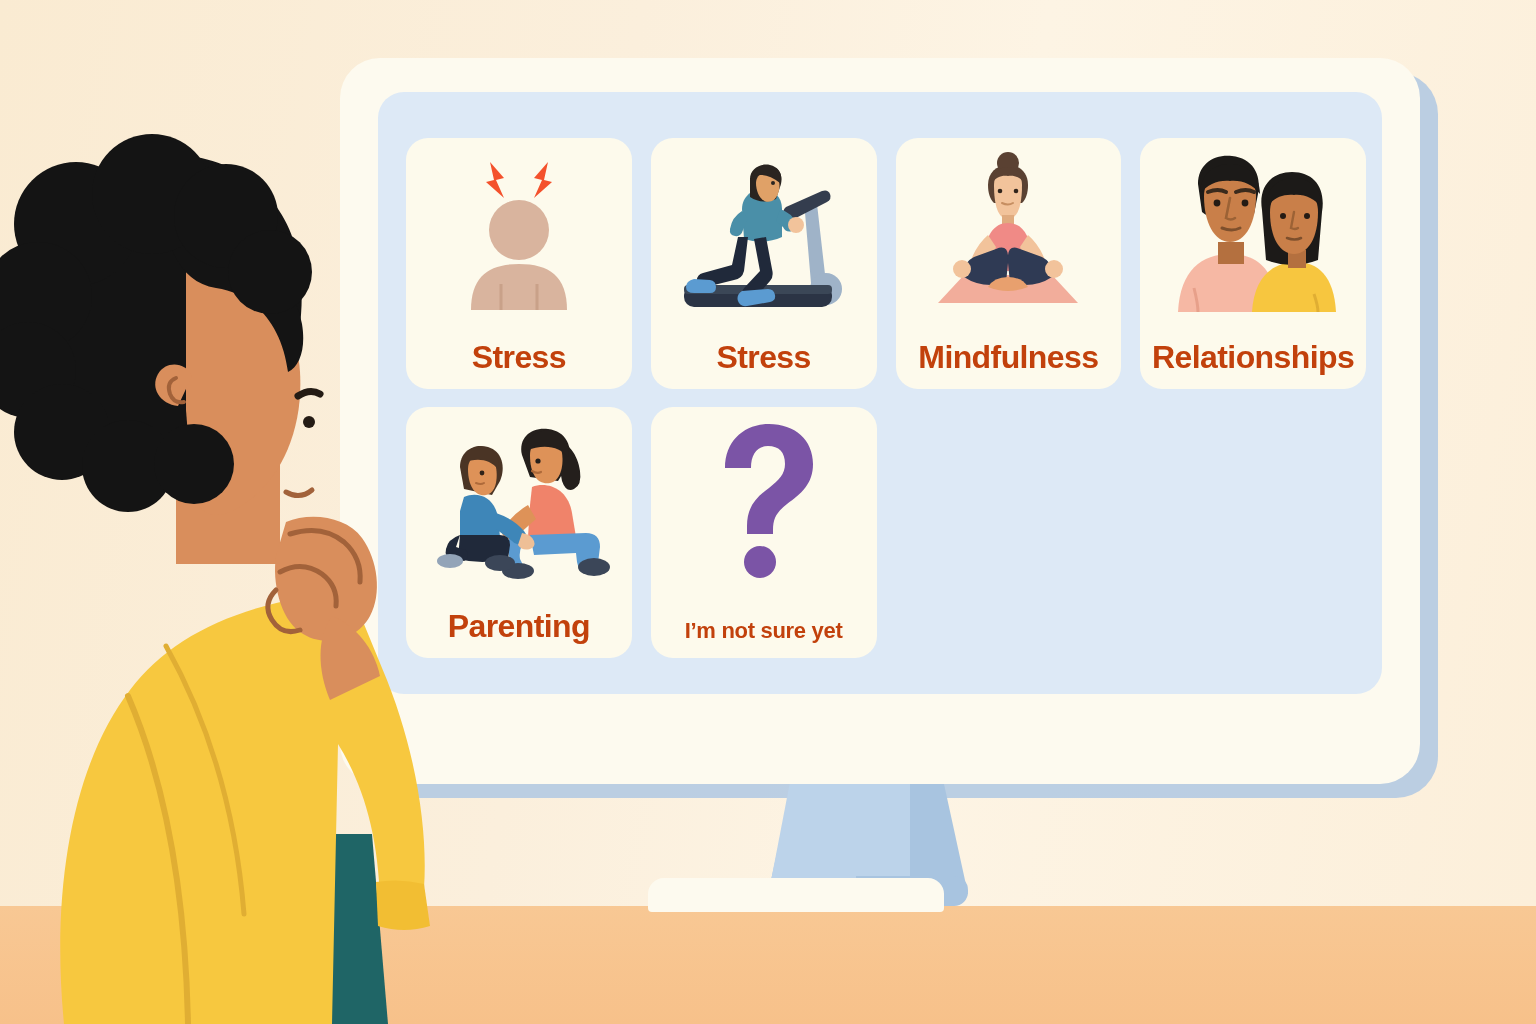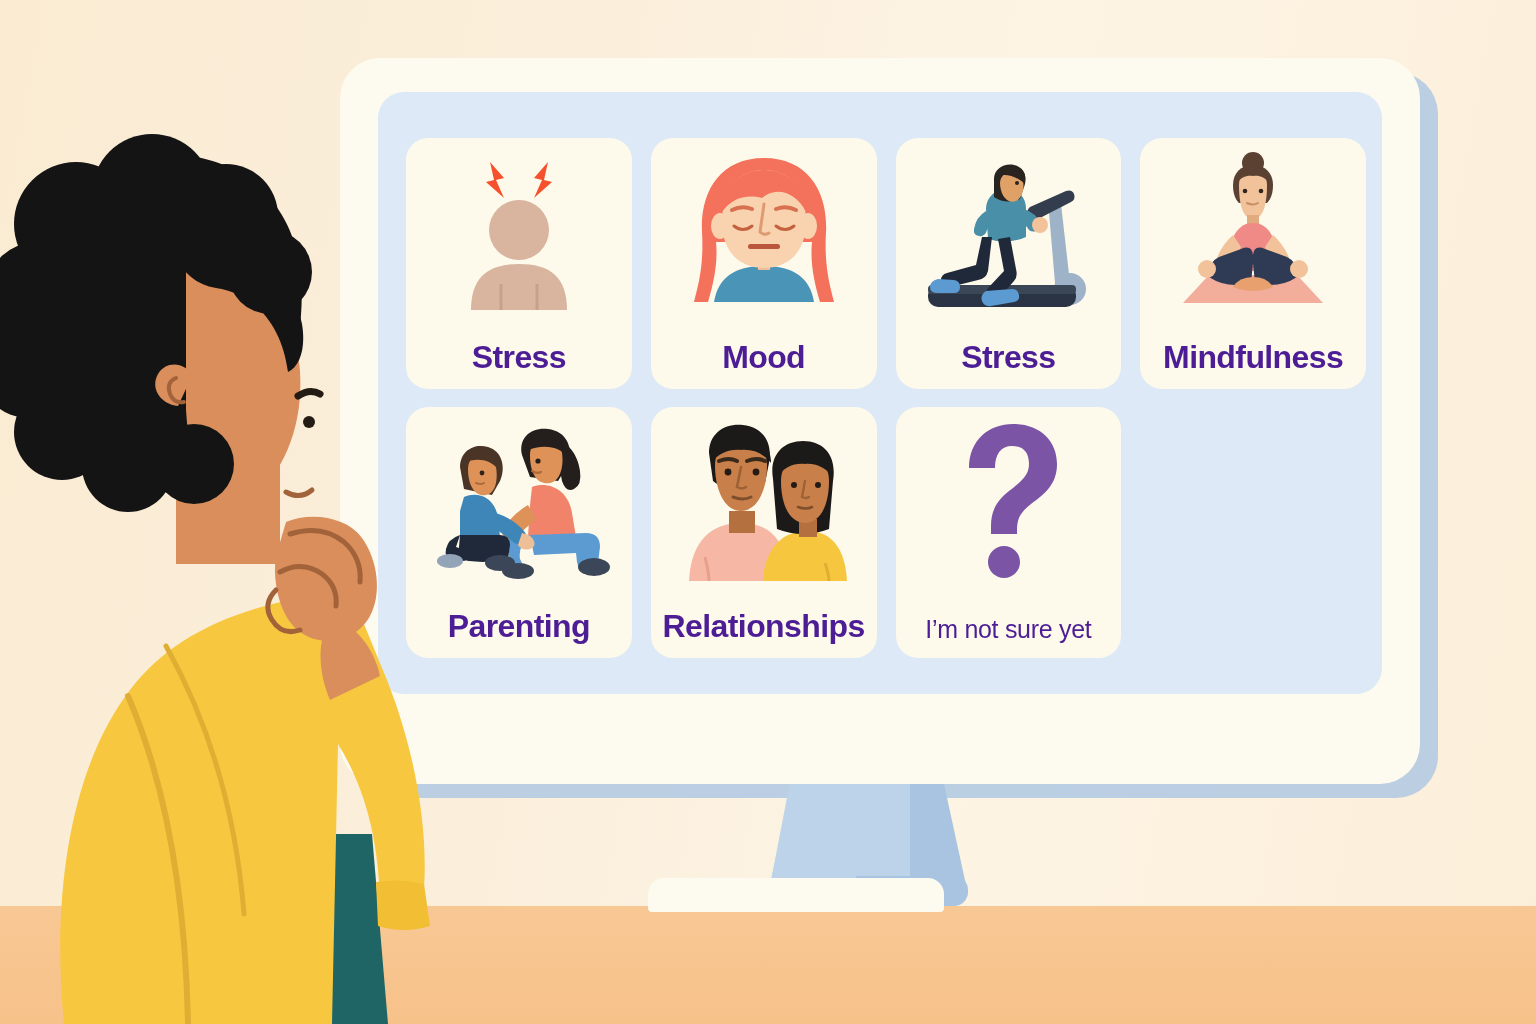--- a/index.html
+++ b/index.html
@@ -72,25 +72,25 @@
     padding-bottom: 16px;
     overflow: hidden;
   }
   .card-art {
     position: absolute; left: 0; right: 0; top: 8px;
     height: 172px;
     display: flex; align-items: center; justify-content: center;
   }
   .card-art svg { display: block; }
   .card-label {
-    font-size: 32px; font-weight: 700; color: #4c1d95;
+    font-size: 32px; font-weight: 700; color: #c2410c;
     letter-spacing: -0.6px; line-height: 1; text-align: center;
     white-space: nowrap;
   }
-  .card-label.sm { font-size: 25px; font-weight: 400; letter-spacing: -0.3px; }
+  .card-label.sm { font-size: 22px; font-weight: 700; letter-spacing: -0.3px; }
 
   
   .person { position: absolute; left: -20px; top: 120px; width: 520px; height: 904px; }
 </style>
 </head>
 <body>
 
 <div id="scene">
 
   <div class="wall"></div>
@@ -110,40 +110,20 @@
           <circle cx="75" cy="78" r="30" fill="#D9B49E"></circle>
           <path d="M27 158 C27 124 45 112 75 112 C105 112 123 124 123 158 Z" fill="#D9B49E"></path>
           <path d="M57 158 L57 132" stroke="#C9A189" stroke-width="3" fill="none"></path>
           <path d="M93 158 L93 132" stroke="#C9A189" stroke-width="3" fill="none"></path>
         </svg>
       </div>
       <div class="card-label">Stress</div>
     </div>
 
 
-    <div class="card">
-      <div class="card-art">
-        <svg width="160" height="164" viewBox="0 0 160 164">
-          <path d="M80 8 C36 8 16 42 18 82 C20 116 14 136 10 152 L24 152 C30 132 34 112 32 92 L128 92 C126 112 130 132 136 152 L150 152 C146 136 140 116 142 82 C144 42 124 8 80 8 Z" fill="#F4715C"></path>
-          <path d="M30 152 C34 128 50 116 80 116 C110 116 126 128 130 152 Z" fill="#4A94B8"></path>
-          <path d="M74 104 h12 v16 h-12 Z" fill="#EEBF96"></path>
-          <ellipse cx="36" cy="76" rx="9" ry="13" fill="#F9D3AF"></ellipse>
-          <ellipse cx="124" cy="76" rx="9" ry="13" fill="#F9D3AF"></ellipse>
-          <path d="M80 20 C50 20 38 44 38 72 C38 100 54 118 80 118 C106 118 122 100 122 72 C122 44 110 20 80 20 Z" fill="#F9D3AF"></path>
-          <path d="M80 20 C54 20 40 38 38 62 C48 48 62 44 78 48 C92 36 112 42 122 62 C120 38 106 20 80 20 Z" fill="#F4715C"></path>
-          <path d="M48 60 q10 -5 20 -1" stroke="#D8714F" stroke-width="4" fill="none" stroke-linecap="round"></path>
-          <path d="M92 59 q10 -4 20 1" stroke="#D8714F" stroke-width="4" fill="none" stroke-linecap="round"></path>
-          <path d="M50 76 q9 7 18 0" stroke="#C4623E" stroke-width="3" fill="none" stroke-linecap="round"></path>
-          <path d="M92 76 q9 7 18 0" stroke="#C4623E" stroke-width="3" fill="none" stroke-linecap="round"></path>
-          <path d="M80 54 L76 82 q4 4 9 1" stroke="#DE9A72" stroke-width="3" fill="none" stroke-linecap="round"></path>
-          <rect x="64" y="94" width="32" height="5" rx="2.5" fill="#B9563C"></rect>
-        </svg>
-      </div>
-      <div class="card-label">Mood</div>
-    </div>
 
     <div class="card">
       <div class="card-art">
         <svg width="176" height="162" viewBox="0 0 176 162">
           <path d="M96 108 L108 46 q4 -8 12 -3 l34 18 q8 5 4 13" fill="none" stroke="#9FB3C8" stroke-width="0"></path>
           <path d="M140 44 L150 132 q2 8 -6 8 q-8 0 -9 -8 L128 50 Z" fill="#9FB3C8"></path>
           <path d="M110 56 L146 40 q6 -2 8 3 q2 5 -3 8 L118 68 q-8 3 -10 -3 q-2 -6 2 -9 Z" fill="#343D4E"></path>
           <circle cx="150" cy="138" r="16" fill="#9FB3C8"></circle>
           <rect x="8" y="134" width="148" height="22" rx="10" fill="#2B3445"></rect>
           <rect x="8" y="134" width="148" height="9" rx="4" fill="#3B4757"></rect>
@@ -180,20 +160,50 @@
           <path d="M68 86 q-14 12 -20 34 q-2 8 6 10 q8 2 11 -6 L76 98 Z" fill="#F2C39B"></path>
           <path d="M108 86 q14 12 20 34 q2 8 -6 10 q-8 2 -11 -6 L100 98 Z" fill="#F2C39B"></path>
           <path d="M44 128 q-2 -14 10 -20 L76 100 q14 -6 12 14 L86 134 q-24 6 -42 -6 Z" fill="#2F3A54"></path>
           <path d="M132 128 q2 -14 -10 -20 L100 100 q-14 -6 -12 14 L90 134 q24 6 42 -6 Z" fill="#2F3A54"></path>
           <path d="M68 138 q20 8 40 0 q-6 -10 -20 -10 q-14 0 -20 10 Z" fill="#E8A06E"></path>
           <circle cx="42" cy="120" r="9" fill="#F2C39B"></circle>
           <circle cx="134" cy="120" r="9" fill="#F2C39B"></circle>
         </svg>
       </div>
       <div class="card-label">Mindfulness</div>
+    </div>
+
+    <div class="card">
+      <div class="card-art">
+        <svg width="178" height="164" viewBox="0 0 178 164">
+          <path d="M14 162 C16 120 38 104 66 104 C94 104 112 120 114 162 Z" fill="#F6B8A4"></path>
+          <path d="M88 162 C90 126 110 112 132 112 C154 112 170 126 172 162 Z" fill="#F7C63F"></path>
+          <path d="M54 92 h26 v22 h-26 Z" fill="#B4703F"></path>
+          <path d="M34 34 C34 14 50 4 68 6 C88 8 98 24 94 44 L90 64 C74 74 50 72 38 62 Z" fill="#1C1A18"></path>
+          <path d="M40 46 C40 72 50 92 66 92 C82 92 92 72 92 46 C92 30 80 22 66 22 C52 22 40 30 40 46 Z" fill="#C97F49"></path>
+          <path d="M36 44 C36 24 50 14 66 14 C82 14 96 24 96 44 C88 34 78 30 66 31 C54 30 44 34 36 44 Z" fill="#1C1A18"></path>
+          <path d="M44 42 q10 -4 18 0" stroke="#3A2A1C" stroke-width="4" fill="none" stroke-linecap="round"></path>
+          <path d="M72 42 q10 -4 18 0" stroke="#3A2A1C" stroke-width="4" fill="none" stroke-linecap="round"></path>
+          <circle cx="53" cy="53" r="3.4" fill="#241B14"></circle>
+          <circle cx="81" cy="53" r="3.4" fill="#241B14"></circle>
+          <path d="M66 48 L62 68 q5 3 9 0" stroke="#9C6235" stroke-width="2.6" fill="none" stroke-linecap="round"></path>
+          <path d="M58 78 q10 4 18 0" stroke="#7E4F2C" stroke-width="3" fill="none" stroke-linecap="round"></path>
+          <path d="M98 60 C94 36 108 22 128 22 C150 22 162 38 158 62 L154 110 q-26 10 -52 0 Z" fill="#1C1A18"></path>
+          <path d="M124 100 h18 v18 h-18 Z" fill="#B4703F"></path>
+          <path d="M106 62 C106 88 116 104 130 104 C144 104 154 88 154 62 C154 46 144 38 130 38 C116 38 106 46 106 62 Z" fill="#C97F49"></path>
+          <path d="M102 58 C102 38 114 28 130 28 C146 28 158 38 158 58 C150 48 140 44 130 45 C118 44 110 48 102 58 Z" fill="#1C1A18"></path>
+          <circle cx="119" cy="66" r="3" fill="#241B14"></circle>
+          <circle cx="143" cy="66" r="3" fill="#241B14"></circle>
+          <path d="M130 62 L127 78 q4 2 7 0" stroke="#9C6235" stroke-width="2.4" fill="none" stroke-linecap="round"></path>
+          <path d="M123 88 q8 3 14 0" stroke="#7E4F2C" stroke-width="2.6" fill="none" stroke-linecap="round"></path>
+          <path d="M30 138 q4 16 4 24" stroke="#E7A08A" stroke-width="3" fill="none"></path>
+          <path d="M150 144 q4 12 4 18" stroke="#E0AE33" stroke-width="3" fill="none"></path>
+        </svg>
+      </div>
+      <div class="card-label">Relationships</div>
     </div>
 
     <div class="card">
       <div class="card-art">
         <svg width="186" height="160" viewBox="0 0 186 160">
           <path d="M96 34 C92 16 106 6 122 8 C140 10 148 26 142 44 L132 60 L104 56 Z" fill="#241F1C"></path>
           <path d="M128 18 C142 20 152 34 154 50 q2 14 -6 18 q-8 4 -12 -8 L132 38 Z" fill="#241F1C"></path>
           <path d="M104 34 C104 54 112 64 124 62 C134 60 138 46 136 32 C134 20 122 16 112 20 C106 23 104 28 104 34 Z" fill="#DE9258"></path>
           <path d="M100 30 C100 16 112 8 124 10 C138 12 144 24 142 36 C134 26 118 22 100 30 Z" fill="#241F1C"></path>
           <circle cx="112" cy="40" r="2.6" fill="#241F1C"></circle>
@@ -216,50 +226,20 @@
           <path d="M34 114 q-12 4 -14 14 q-2 8 6 10 L36 140 q6 0 6 -6 q0 -6 -6 -6 L30 126 Z" fill="#20293A"></path>
           <ellipse cx="24" cy="140" rx="13" ry="7" fill="#93A4B8"></ellipse>
           <ellipse cx="74" cy="142" rx="15" ry="8" fill="#3B4658"></ellipse>
         </svg>
       </div>
       <div class="card-label">Parenting</div>
     </div>
 
     <div class="card">
       <div class="card-art">
-        <svg width="178" height="164" viewBox="0 0 178 164">
-          <path d="M14 162 C16 120 38 104 66 104 C94 104 112 120 114 162 Z" fill="#F6B8A4"></path>
-          <path d="M88 162 C90 126 110 112 132 112 C154 112 170 126 172 162 Z" fill="#F7C63F"></path>
-          <path d="M54 92 h26 v22 h-26 Z" fill="#B4703F"></path>
-          <path d="M34 34 C34 14 50 4 68 6 C88 8 98 24 94 44 L90 64 C74 74 50 72 38 62 Z" fill="#1C1A18"></path>
-          <path d="M40 46 C40 72 50 92 66 92 C82 92 92 72 92 46 C92 30 80 22 66 22 C52 22 40 30 40 46 Z" fill="#C97F49"></path>
-          <path d="M36 44 C36 24 50 14 66 14 C82 14 96 24 96 44 C88 34 78 30 66 31 C54 30 44 34 36 44 Z" fill="#1C1A18"></path>
-          <path d="M44 42 q10 -4 18 0" stroke="#3A2A1C" stroke-width="4" fill="none" stroke-linecap="round"></path>
-          <path d="M72 42 q10 -4 18 0" stroke="#3A2A1C" stroke-width="4" fill="none" stroke-linecap="round"></path>
-          <circle cx="53" cy="53" r="3.4" fill="#241B14"></circle>
-          <circle cx="81" cy="53" r="3.4" fill="#241B14"></circle>
-          <path d="M66 48 L62 68 q5 3 9 0" stroke="#9C6235" stroke-width="2.6" fill="none" stroke-linecap="round"></path>
-          <path d="M58 78 q10 4 18 0" stroke="#7E4F2C" stroke-width="3" fill="none" stroke-linecap="round"></path>
-          <path d="M98 60 C94 36 108 22 128 22 C150 22 162 38 158 62 L154 110 q-26 10 -52 0 Z" fill="#1C1A18"></path>
-          <path d="M124 100 h18 v18 h-18 Z" fill="#B4703F"></path>
-          <path d="M106 62 C106 88 116 104 130 104 C144 104 154 88 154 62 C154 46 144 38 130 38 C116 38 106 46 106 62 Z" fill="#C97F49"></path>
-          <path d="M102 58 C102 38 114 28 130 28 C146 28 158 38 158 58 C150 48 140 44 130 45 C118 44 110 48 102 58 Z" fill="#1C1A18"></path>
-          <circle cx="119" cy="66" r="3" fill="#241B14"></circle>
-          <circle cx="143" cy="66" r="3" fill="#241B14"></circle>
-          <path d="M130 62 L127 78 q4 2 7 0" stroke="#9C6235" stroke-width="2.4" fill="none" stroke-linecap="round"></path>
-          <path d="M123 88 q8 3 14 0" stroke="#7E4F2C" stroke-width="2.6" fill="none" stroke-linecap="round"></path>
-          <path d="M30 138 q4 16 4 24" stroke="#E7A08A" stroke-width="3" fill="none"></path>
-          <path d="M150 144 q4 12 4 18" stroke="#E0AE33" stroke-width="3" fill="none"></path>
-        </svg>
-      </div>
-      <div class="card-label">Relationships</div>
-    </div>
-
-    <div class="card">
-      <div class="card-art">
         <svg width="130" height="162" viewBox="0 0 130 162">
           <path d="M26 48 C26 20 46 4 70 4 C96 4 114 20 114 44 C114 64 102 74 88 84 C78 92 74 98 74 110 L74 114 L48 114 L48 106 C48 88 56 78 70 68 C80 60 86 54 86 44 C86 32 80 26 69 26 C58 26 52 34 52 48 Z" fill="#7B54A6"></path>
           <circle cx="61" cy="142" r="16" fill="#7B54A6"></circle>
         </svg>
       </div>
       <div class="card-label sm">I’m not sure yet</div>
     </div>
   </div>
 
   <div class="stand-neck"></div>

